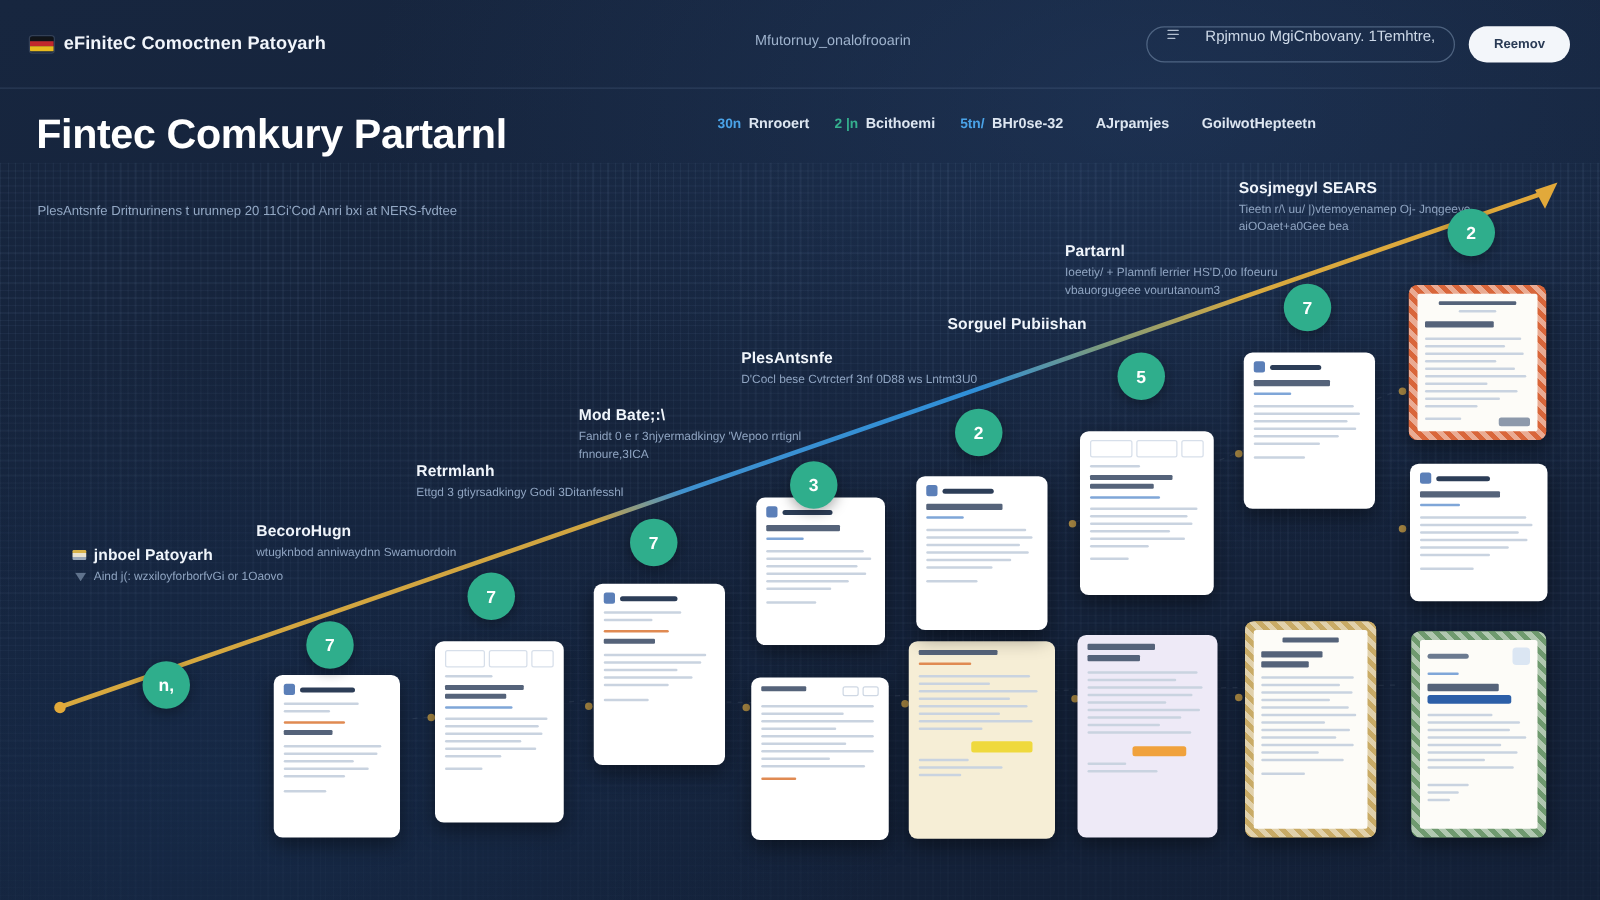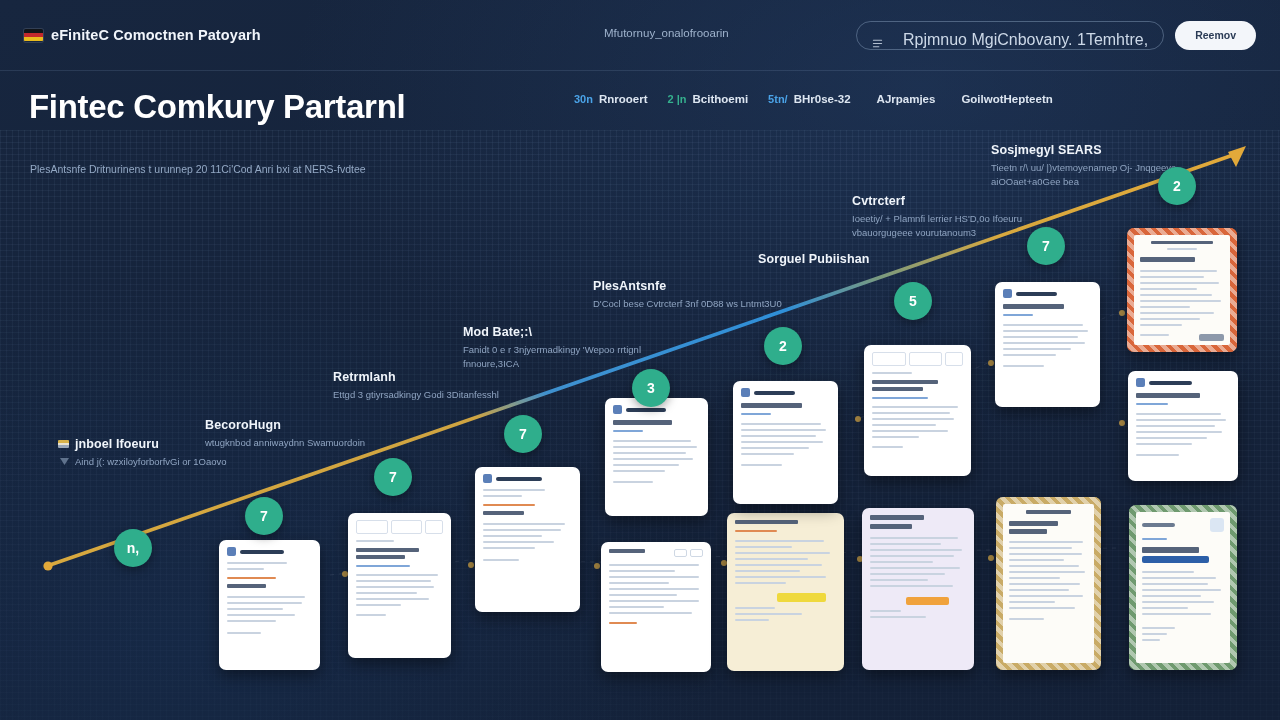--- a/index.html
+++ b/index.html
@@ -40,24 +40,24 @@
   .flag{ width:19px; height:13px; border-radius:2px; overflow:hidden;
          display:flex; flex-direction:column; box-shadow:0 0 0 1px rgba(255,255,255,.12); }
   .flag i{ display:block; height:33.34%; width:100%; }
   .flag .b{background:#111418;} .flag .r{background:#c2282c;} .flag .g{background:#e8bb1e;}
   .brand-name{ font-size:14.5px; font-weight:700; letter-spacing:.1px; color:#f1f5fb;
                filter:blur(.45px); }
   .topbar-center{ position:absolute; left:604px; top:27px; font-size:11.5px;
                   color:#9eb2cc; filter:blur(.5px); }
   .topbar-right{ margin-left:auto; display:flex; align-items:center; gap:11px; }
   .pill-outline{
-    display:flex; align-items:flex-end; gap:20px;
+    display:flex; align-items:flex-start; gap:20px;
     height:29px; padding:0 15px; border-radius:15px;
     border:1px solid rgba(175,200,230,.35);
-    font-size:16px; color:#cdd9e8; filter:blur(.5px); white-space:nowrap;
+    font-size:12px; color:#cdd9e8; filter:blur(.5px); white-space:nowrap;
   }
   .pill-outline .ico{ width:11px; height:11px; display:block; opacity:.85; }
   .pill-solid{
     height:29px; padding:0 20px; border-radius:15px; background:#f3f6fa;
     color:#2a3b55; font-size:10.5px; font-weight:600; display:flex; align-items:center;
     filter:blur(.5px);
   }
 
   
   #page-title{
@@ -488,21 +488,21 @@
         <div class="dl " style="width:56%"></div>
         <div class="dl " style="width:84%"></div>
         <div class="dl" style="width:40%;margin-top:12px"></div>
         <div class="dl " style="width:30%"></div>
         <div class="dl " style="width:22%"></div>
       </div>
     </div>
   </div>
 <div id="stages-layer">
     <div class="stage with-marker" style="left: 58px; top: 437px;">
-      <div class="stage-title">jnboel Ifoeuru</div>
+      <div class="stage-title">jnboel Patoyarh</div>
       <div class="stage-desc">Aind j(: wzxiloyforborfvGi or  1Oaovo</div>
     </div>
     <div class="stage" style="left: 205px; top: 418px;">
       <div class="stage-title">BecoroHugn</div>
       <div class="stage-desc">wtugknbod anniwaydnn Swamuordoin</div>
     </div>
     <div class="stage" style="left: 333px; top: 370px;">
       <div class="stage-title">Retrmlanh</div>
       <div class="stage-desc">Ettgd 3 gtiyrsadkingy Godi 3Ditanfesshl</div>
     </div>
@@ -511,21 +511,21 @@
       <div class="stage-desc">Fanidt 0 e r 3njyermadkingy 'Wepoo rrtignl  fnnoure,3ICA</div>
     </div>
     <div class="stage" style="left: 593px; top: 279px;">
       <div class="stage-title">PlesAntsnfe</div>
       <div class="stage-desc">D'Cocl bese Cvtrcterf 3nf  0D88 ws Lntmt3U0</div>
     </div>
     <div class="stage" style="left: 722px; top: 252px; margin-left: 36px;">
       <div class="stage-title">Sorguel Pubiishan</div>
     </div>
     <div class="stage" style="left: 852px; top: 194px;">
-      <div class="stage-title">Cvtrcterf</div>
+      <div class="stage-title">Partarnl</div>
       <div class="stage-desc">Ioeetiy/ + Plamnfi lerrier  HS'D,0o Ifoeuru vbauorgugeee vourutanoum3</div>
     </div>
     <div class="stage" style="left: 991px; top: 143px;">
       <div class="stage-title">Sosjmegyl SEARS</div>
       <div class="stage-desc">Tieetn r/\ uu/ |)vtemoyenamep Oj- Jnqgeeye aiOOaet+a0Gee bea</div>
     </div>
   </div>
 <div id="nodes-layer">
     <div class="node" style="left: 114px; top: 529px; background: rgb(47, 174, 140);">
       <span>n,</span>

